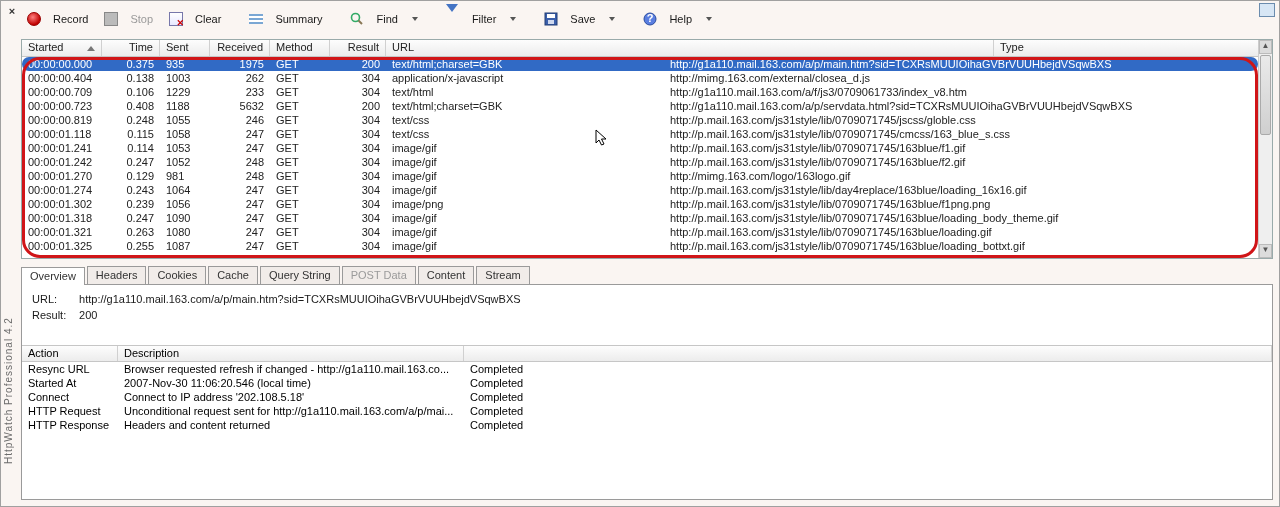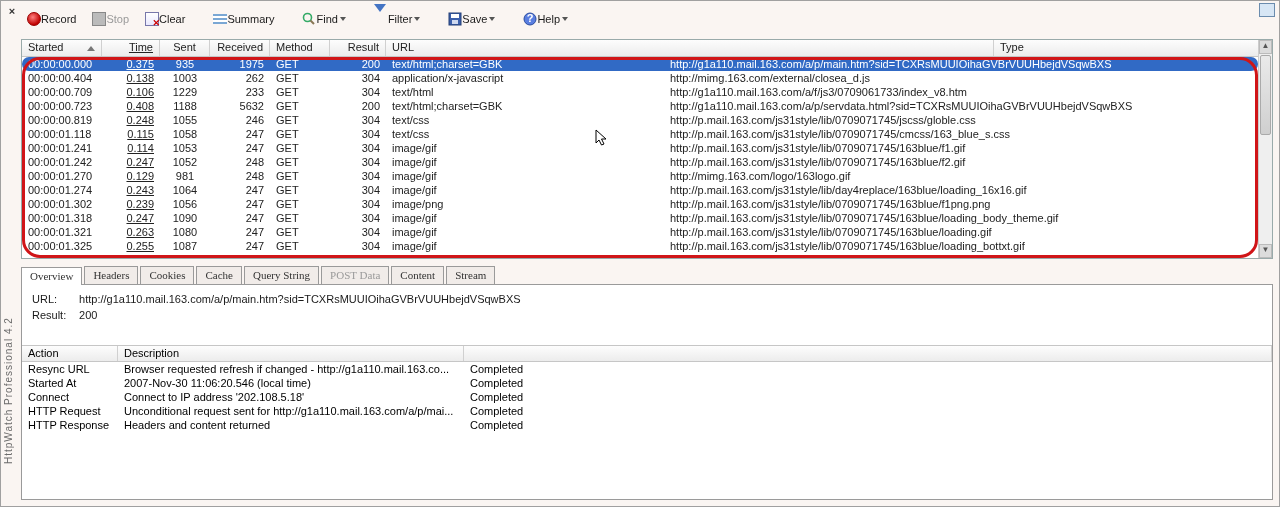--- a/index.html
+++ b/index.html
@@ -3,21 +3,21 @@
 <meta charset="utf-8">
 <style>
 * { box-sizing: border-box; margin: 0; padding: 0; font-family: Tahoma, Arial, sans-serif; font-size: 11px; }
 html, body { width: 1280px; height: 507px; background: #fff; overflow: hidden; position: relative; }
 .app { position: absolute; left: 0; top: 0; right: 0; bottom: 0; background: #faf5f2; border: 1px solid #a0a0a0; }
 .close-x { position: absolute; left: 4px; top: 4px; width: 14px; height: 14px; color: #333; font-weight: bold; line-height: 12px; text-align: center; cursor: default; }
 .restore-btn { position: absolute; right: 4px; top: 2px; width: 16px; height: 14px; border: 1px solid #6b8cae; background: #d7e6f5; }
 
 
 .toolbar { position: absolute; left: 20px; right: 20px; top: 6px; height: 24px; display: flex; align-items: center; gap: 4px; }
-.tbtn { display: flex; align-items: center; height: 22px; padding: 0 6px; gap: 0; }
+.tbtn { display: flex; align-items: center; height: 22px; padding: 0 6px; gap: 12px; }
 .tbtn .lbl { color: #1a1a1a; }
 .tbtn.gray .lbl { color: #9a9a9a; }
 .drop { width: 0; height: 0; border-left: 3px solid transparent; border-right: 3px solid transparent; border-top: 4px solid #555; margin-left: 2px; }
 .ic { width: 14px; height: 14px; display: inline-block; position: relative; }
 .ic-record { border-radius: 50%; background: radial-gradient(circle at 40% 35%, #ff8080, #c00000 70%); border: 1px solid #900; }
 .ic-stop { background: #bbb; border: 1px solid #888; }
 .ic-clear { background: linear-gradient(#fff,#e8e8ff); border: 1px solid #77a; }
 .ic-clear::after { content:"✕"; position:absolute; right:-2px; bottom:-3px; color:#c00; font-size:9px; font-weight:bold; }
 .ic-summary { border-top: 2px solid #7aa7d4; border-bottom: 2px solid #7aa7d4; height: 10px; background: repeating-linear-gradient(#fff 0 2px,#7aa7d4 2px 4px); }
 .ic-find svg, .ic-help svg, .ic-save svg { width:14px; height:14px; display:block; }
@@ -27,36 +27,36 @@
 
 .gridwrap { position: absolute; left: 20px; right: 6px; top: 38px; height: 220px; background: #fff; border: 1px solid #9aa; }
 .gridwrap .header { height: 17px; background: linear-gradient(#fdfdfd,#ececec); border-bottom: 1px solid #c6c6c6; display: flex; }
 .colh { border-right: 1px solid #d0d0d0; padding: 1px 6px; color: #222; position: relative; }
 .colh.sort::after { content:""; position:absolute; right:6px; top:6px; width:0;height:0;border-left:4px solid transparent;border-right:4px solid transparent;border-bottom:5px solid #777; }
 .gridbody { position: absolute; left:0; right:14px; top:17px; bottom:0; overflow: hidden; }
 .row { height: 14px; display: flex; align-items: center; color: #222; border-radius: 7px; }
 .row.sel { background: #316ac5; color: #fff; }
 .cell { padding: 0 6px; overflow: hidden; white-space: nowrap; text-overflow: ellipsis; }
 .c-started { width: 80px; text-align: left; }
-.c-time    { width: 58px; text-align: right; text-decoration: underline; }
-.c-sent    { width: 50px; text-align: center; }
+.c-time    { width: 58px; text-align: right; }
+.c-sent    { width: 50px; text-align: left; }
 .c-recv    { width: 60px; text-align: right; }
 .c-method  { width: 60px; }
 .c-result  { width: 56px; text-align: right; }
 .c-type    { width: 278px; }
 .c-url     { flex: 1; }
 .redring { position: absolute; left: 0; right: 14px; top: 17px; bottom: 0; border: 3px solid #d01518; border-radius: 18px; pointer-events: none; }
 .vscroll { position:absolute; right:0; top:0; bottom:0; width:14px; background:#efefef; border-left:1px solid #ccc; }
 .vscroll .up, .vscroll .dn { height:14px; background:#dcdcdc; border:1px solid #bbb; text-align:center; line-height:10px; font-size:8px; color:#555; }
 .vscroll .dn { position:absolute; bottom:0; left:0; right:0; }
 .vscroll .thumb { position:absolute; left:1px; right:1px; top:15px; height:80px; background:linear-gradient(#eaeaea,#cfcfcf); border:1px solid #aaa; border-radius:2px; }
 
 
 .tabs { position: absolute; left: 20px; right: 6px; top: 264px; height: 20px; display: flex; align-items: flex-end; border-bottom: 1px solid #9a9a9a; background: #faf5f2; }
-.tab { height: 18px; padding: 2px 8px 0; border: 1px solid #9a9a9a; border-bottom: none; margin-right: 2px; background: #f1ece9; color: #333; font-family: Liberation Serif, serif; }
+.tab { height: 18px; padding: 2px 8px 0; border: 1px solid #9a9a9a; border-bottom: none; margin-right: 2px; background: #f1ece9; color: #333; }
 .tab.active { background: #fff; position: relative; top: 1px; }
 .tab.gray { color: #9a9a9a; }
 
 
 .ovpanel { position: absolute; left: 20px; right: 6px; top: 284px; bottom: 6px; background: #fff; border: 1px solid #9a9a9a; border-top: none; }
 .ovtop { padding: 6px 10px; line-height: 16px; color: #1a1a1a; }
 .ovtop .k { display:inline-block; width:44px; }
 .ovgridhead { margin-top: 16px; height: 17px; background: linear-gradient(#fdfdfd,#ececec); border-top:1px solid #c6c6c6; border-bottom:1px solid #c6c6c6; display:flex; }
 .ovh { border-right:1px solid #d0d0d0; padding:1px 6px; }
 .ovh.c1 { width: 96px; }

